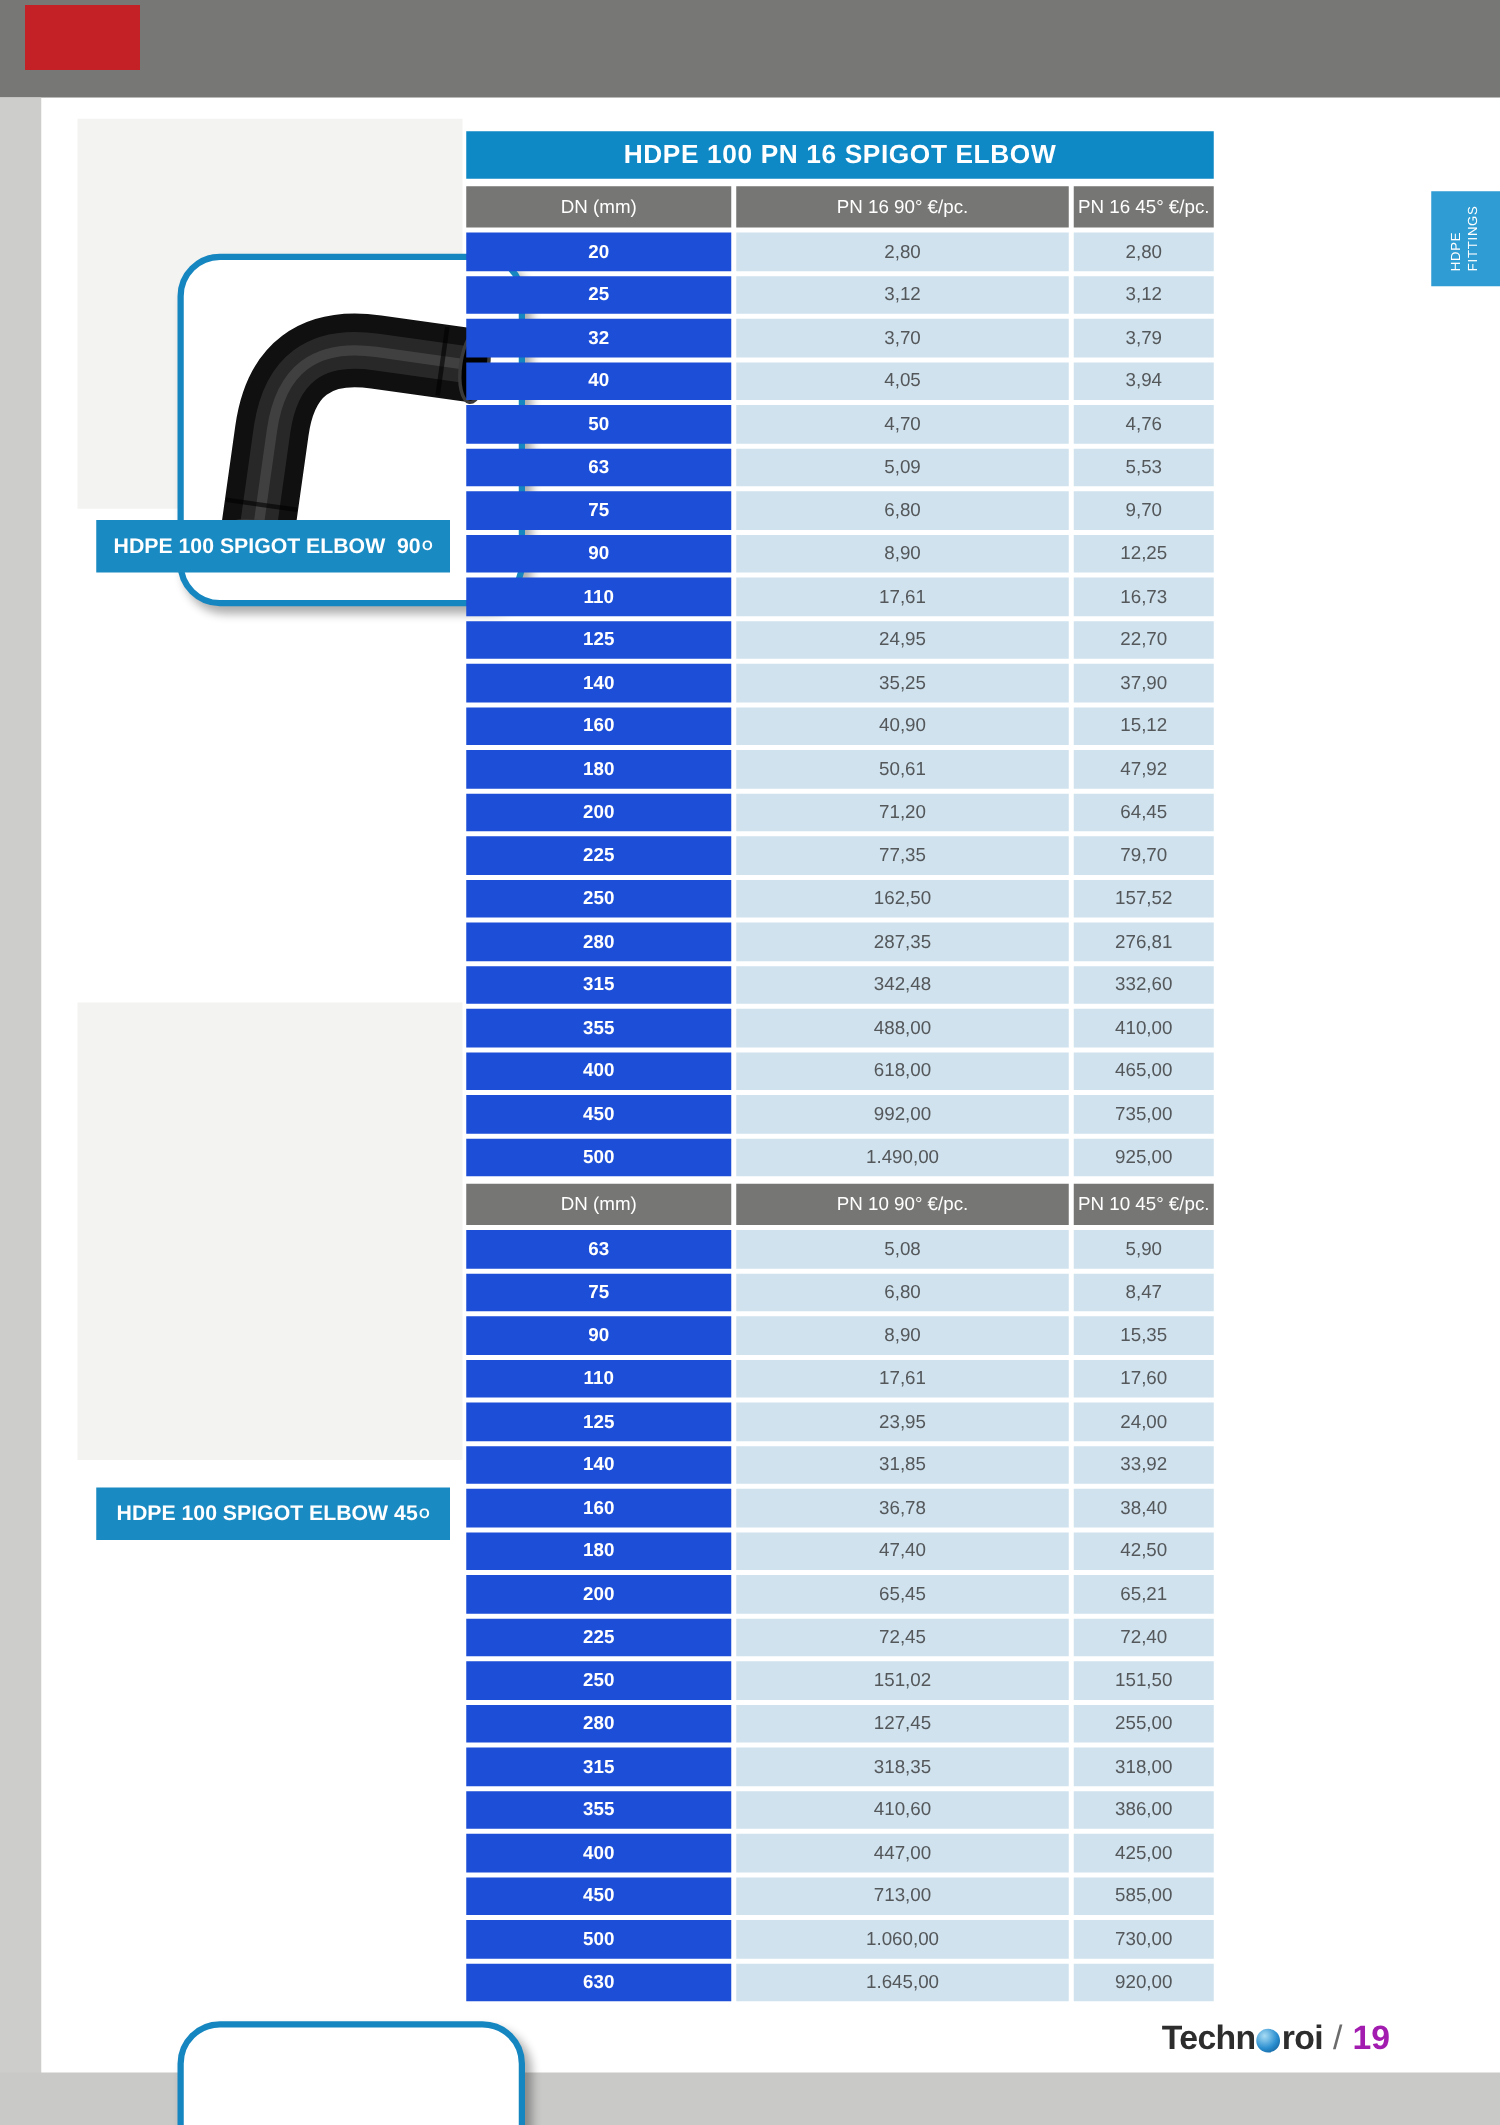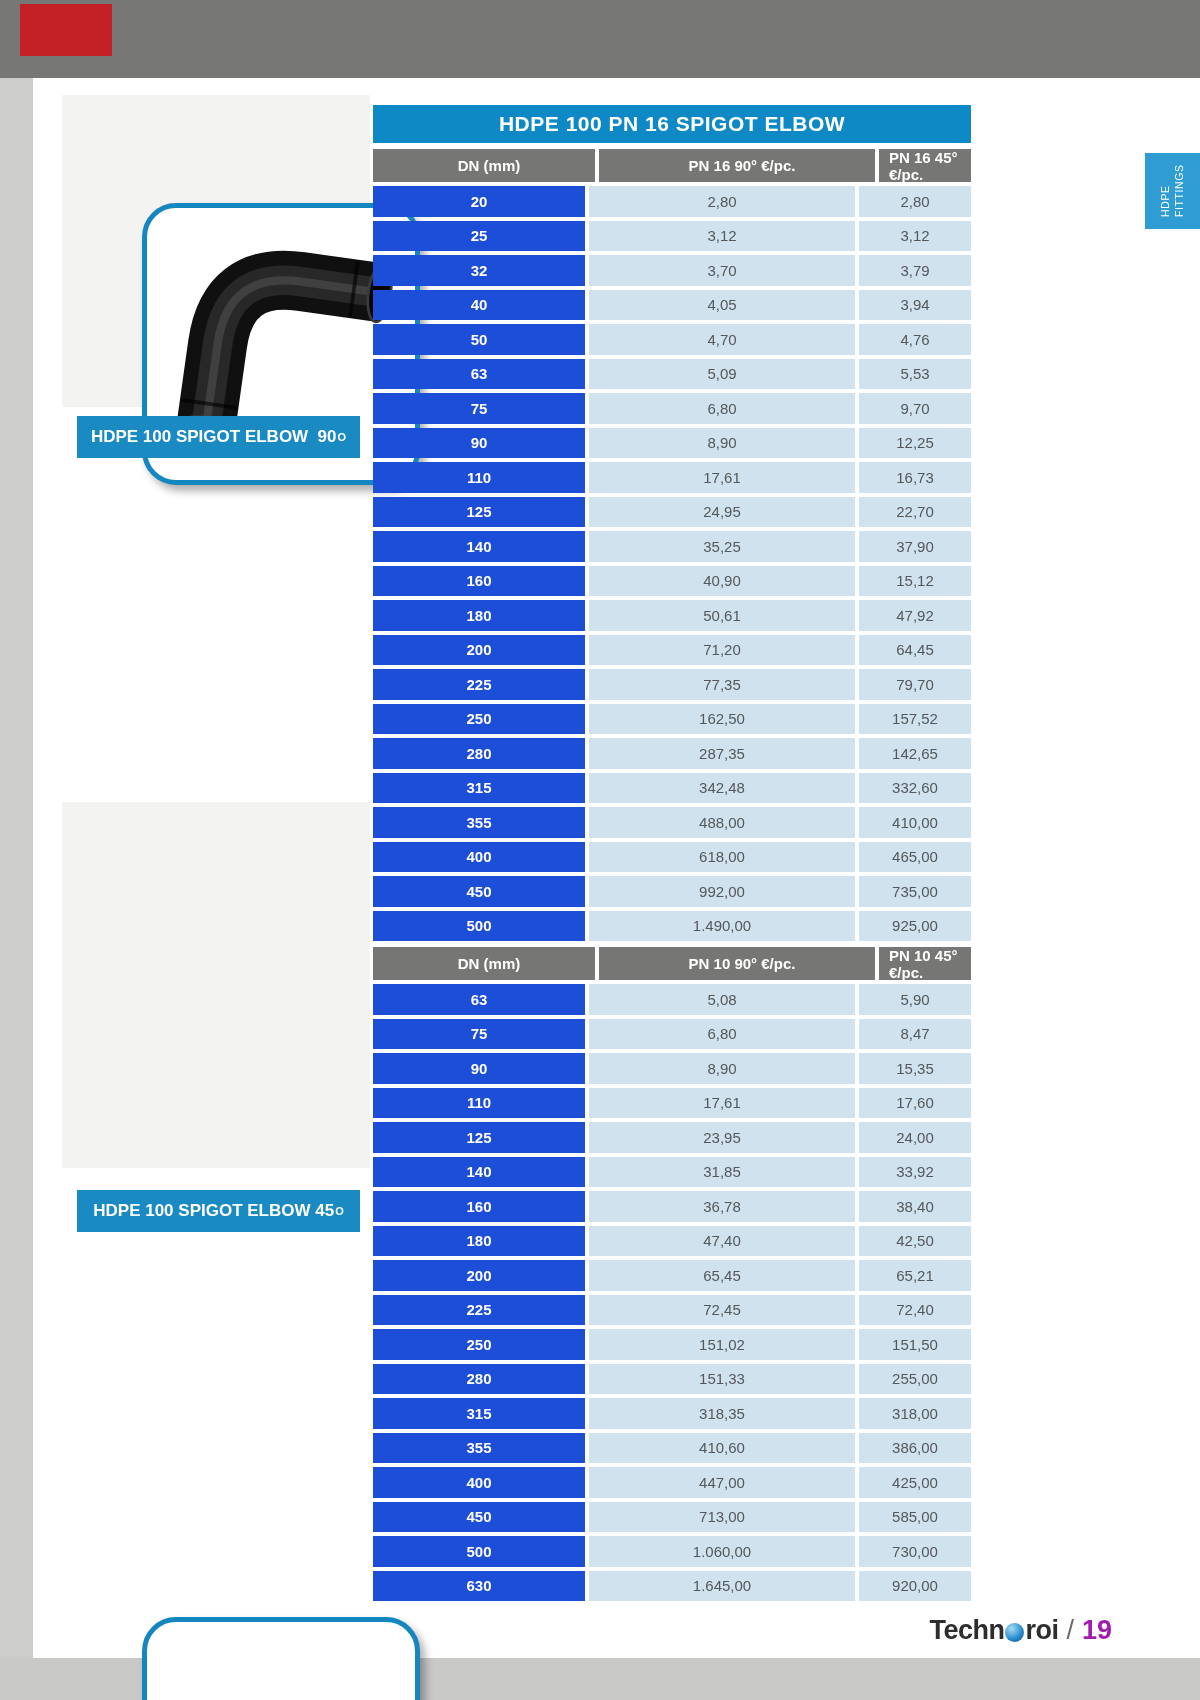--- a/index.html
+++ b/index.html
@@ -31,21 +31,21 @@
   
   .table-wrap{position:absolute;left:373px;top:105px;width:598px;}
   .table-title{height:38px;background:#0e89c6;color:#ffffff;font-weight:bold;font-size:21px;
                letter-spacing:.5px;display:flex;align-items:center;justify-content:center;}
   .trow{display:flex;gap:4px;margin-top:4px;height:30.5px;}
   .header-row{height:33px;margin-top:6px;}
   .cell{display:flex;align-items:center;justify-content:center;font-size:15px;}
   .cell.col0{width:212px;}
   .cell.col1{width:266px;}
   .cell.col2{flex:1;}
-  .hcell{background:#767674;color:#ffffff;font-weight:bold;padding-left:10px;}
+  .hcell{background:#767674;color:#ffffff;font-weight:normal;}
   .dn{background:#1d4ed8;color:#ffffff;font-weight:bold;}
   .price{background:#d0e2ee;color:#54585b;}
   
   .footer{position:absolute;top:1615px;right:88px;display:flex;align-items:center;
           font-size:27px;color:#2d2d2d;}
   .brand{font-weight:bold;letter-spacing:-.5px;}
   .globe{width:19px;height:19px;border-radius:50%;display:inline-block;margin:4px 1px 0 1px;
          background:radial-gradient(circle at 35% 30%, #a8dcf4, #2b8fd0 55%, #0a4f86);}
   .page-num{font-weight:bold;color:#a21caf;margin-left:8px;}
   .slash{color:#6b6b6b;margin-left:8px;font-weight:normal;}
@@ -186,21 +186,21 @@
           <div class="cell col2 price">79,70</div>
         </div>
         <div class="trow">
           <div class="cell col0 dn">250</div>
           <div class="cell col1 price">162,50</div>
           <div class="cell col2 price">157,52</div>
         </div>
         <div class="trow">
           <div class="cell col0 dn">280</div>
           <div class="cell col1 price">287,35</div>
-          <div class="cell col2 price">142,65</div>
+          <div class="cell col2 price">276,81</div>
         </div>
         <div class="trow">
           <div class="cell col0 dn">315</div>
           <div class="cell col1 price">342,48</div>
           <div class="cell col2 price">332,60</div>
         </div>
         <div class="trow">
           <div class="cell col0 dn">355</div>
           <div class="cell col1 price">488,00</div>
           <div class="cell col2 price">410,00</div>
@@ -275,21 +275,21 @@
           <div class="cell col1 price">72,45</div>
           <div class="cell col2 price">72,40</div>
         </div>
         <div class="trow">
           <div class="cell col0 dn">250</div>
           <div class="cell col1 price">151,02</div>
           <div class="cell col2 price">151,50</div>
         </div>
         <div class="trow">
           <div class="cell col0 dn">280</div>
-          <div class="cell col1 price">151,33</div>
+          <div class="cell col1 price">127,45</div>
           <div class="cell col2 price">255,00</div>
         </div>
         <div class="trow">
           <div class="cell col0 dn">315</div>
           <div class="cell col1 price">318,35</div>
           <div class="cell col2 price">318,00</div>
         </div>
         <div class="trow">
           <div class="cell col0 dn">355</div>
           <div class="cell col1 price">410,60</div>

